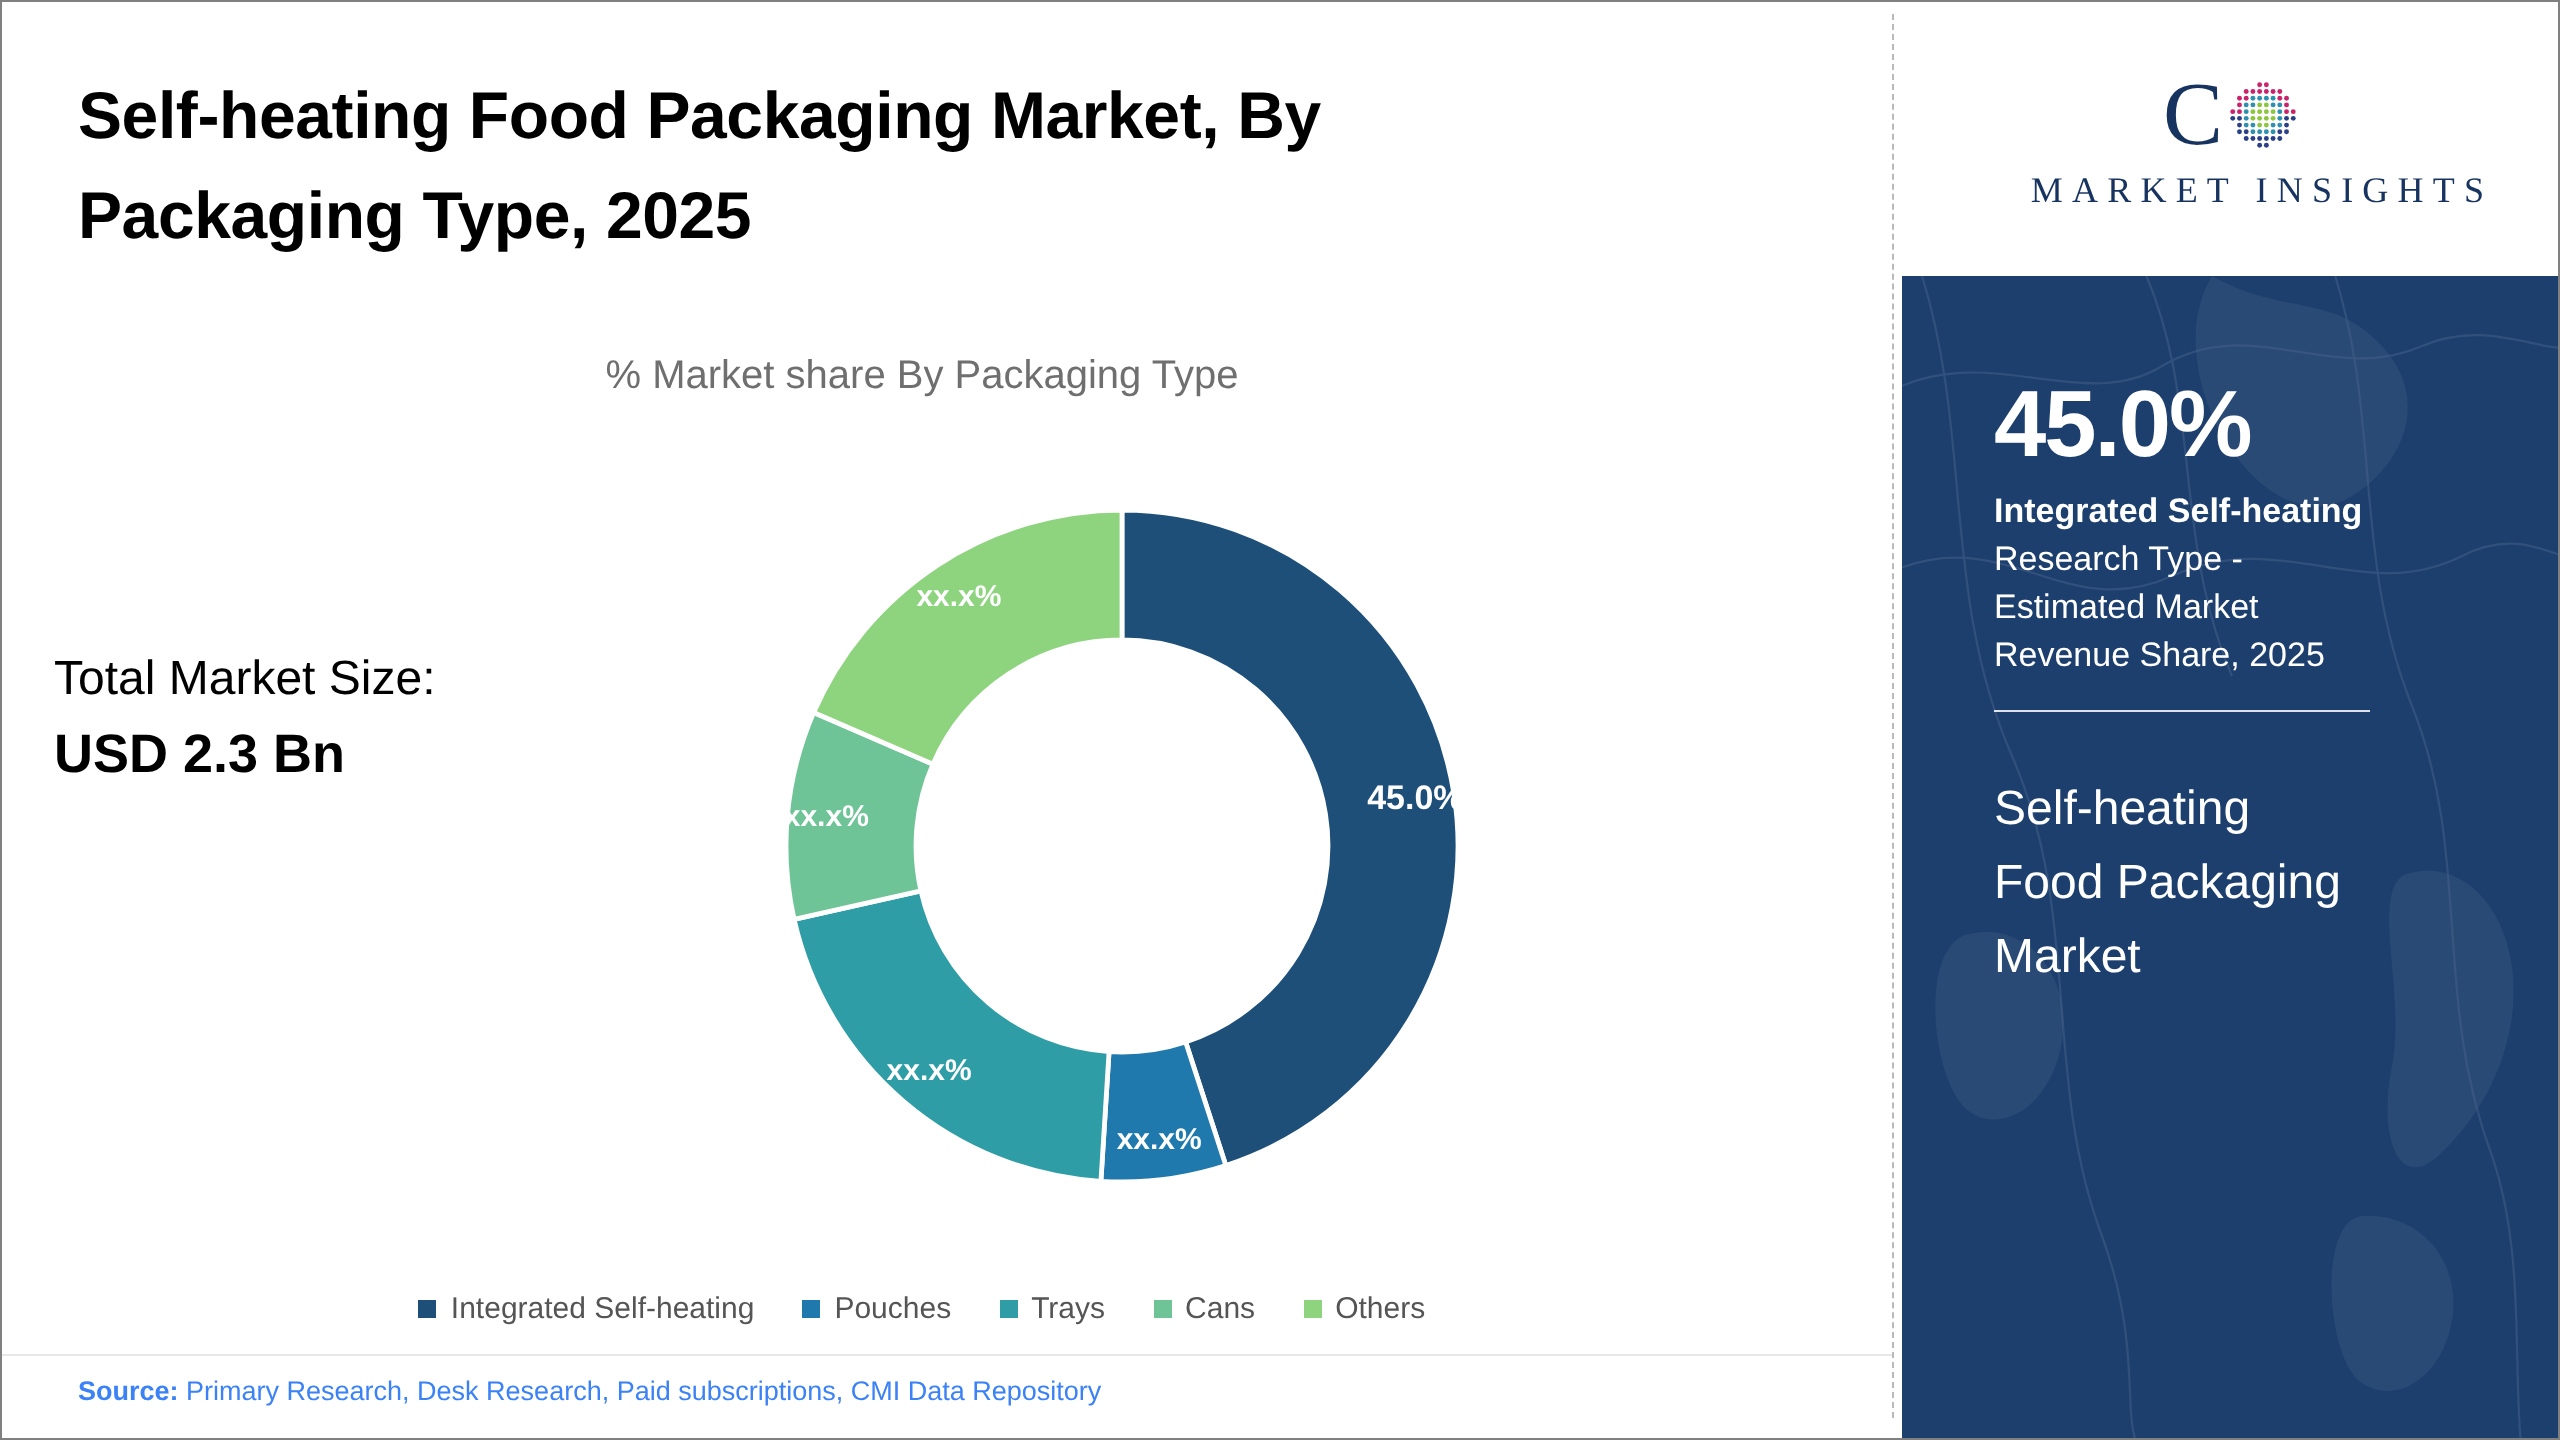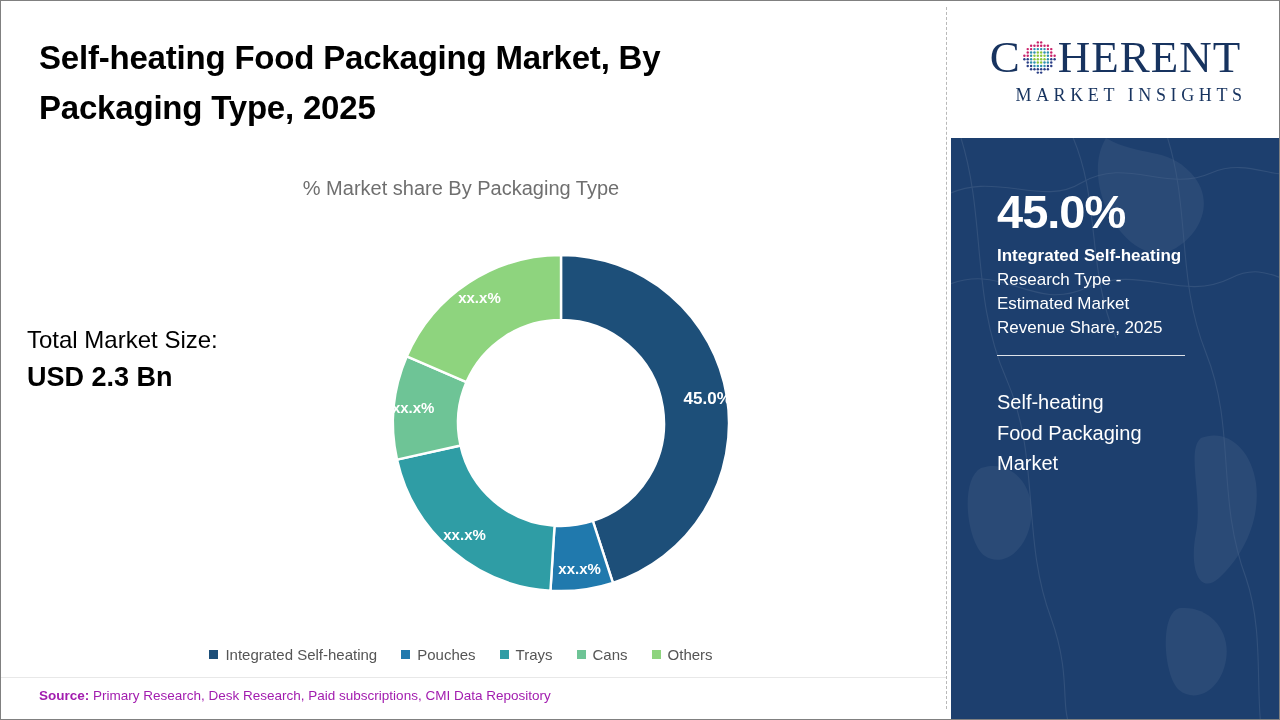--- a/index.html
+++ b/index.html
@@ -55,21 +55,21 @@
   .legend-label{font-size:15px;color:#555555;white-space:nowrap;}
 
   
   #footer{
     position:absolute;left:0;top:676px;width:946px;height:42px;
     background:#ffffff;
   }
   #footer-rule{position:absolute;left:0;top:0;width:946px;height:1px;background:#e8e8e8;}
   #source-line{
     position:absolute;left:38px;top:11px;
-    font-size:13.5px;color:#a21caf;white-space:nowrap;
+    font-size:13.5px;color:#3b82f6;white-space:nowrap;
   }
   #source-line b{font-weight:bold;}
 
   
   #divider{
     position:absolute;left:945px;top:6px;width:0;height:702px;
     border-left:1.5px dashed #b9b9b9;
   }
 
   
@@ -92,21 +92,21 @@
   #blue-panel{
     position:absolute;left:950px;top:137px;width:329px;height:581px;
     background:#1d3f6e;overflow:hidden;
   }
   #panel-map{position:absolute;left:0;top:0;width:329px;height:581px;opacity:.16;}
   #panel-content{position:absolute;left:46px;top:48px;width:245px;color:#fff;}
   #stat-value{font-size:47px;font-weight:bold;line-height:1.12;letter-spacing:-1px;}
   #stat-headline{font-size:17px;font-weight:bold;line-height:1.42;margin-top:5px;}
   .stat-sub{font-size:17px;line-height:1.42;}
   #panel-rule{margin-top:15px;width:188px;height:1px;background:#ffffff;opacity:.85;}
-  #panel-market{margin-top:31px;font-size:20px;line-height:1.53;}
+  #panel-market{margin-top:31px;font-size:24px;line-height:1.53;}
 </style>
 </head>
 <body>
 
 <div id="root">
 
   <div id="left-pane">
 
     <div id="page-title">Self-heating Food Packaging Market, By Packaging Type, 2025</div>
 
@@ -235,21 +235,20 @@
           <circle cx="83.6" cy="74" r="3.5" fill="#2b3f86"></circle>
           <circle cx="26" cy="83.6" r="3.5" fill="#2b3f86"></circle>
           <circle cx="35.6" cy="83.6" r="3.5" fill="#2b3f86"></circle>
           <circle cx="45.2" cy="83.6" r="3.5" fill="#2b3f86"></circle>
           <circle cx="54.8" cy="83.6" r="3.5" fill="#2b3f86"></circle>
           <circle cx="64.4" cy="83.6" r="3.5" fill="#2b3f86"></circle>
           <circle cx="74" cy="83.6" r="3.5" fill="#2b3f86"></circle>
           <circle cx="45.2" cy="93.19999999999999" r="3.5" fill="#2b3f86"></circle>
           <circle cx="54.8" cy="93.19999999999999" r="3.5" fill="#2b3f86"></circle>
         </svg>
-      <span class="logo-letter">HERENT</span>
     </div>
     <div id="logo-bottom">MARKET INSIGHTS</div>
   </div>
 
   <div id="blue-panel">
     <svg id="panel-map" viewBox="0 0 329 581" preserveAspectRatio="xMidYMid slice">
       <g fill="none" stroke="#ffffff" stroke-width="1.1" opacity="0.55">
         <path d="M-10,60 C40,30 90,70 130,45 C175,18 215,55 260,35 C300,18 330,48 345,30"></path>
         <path d="M-10,150 C50,120 80,175 135,150 C190,125 230,165 280,140 C315,122 335,150 345,140"></path>
         <path d="M10,0 C35,80 20,160 55,240 C90,320 70,400 100,480 C120,535 110,570 118,585"></path>

